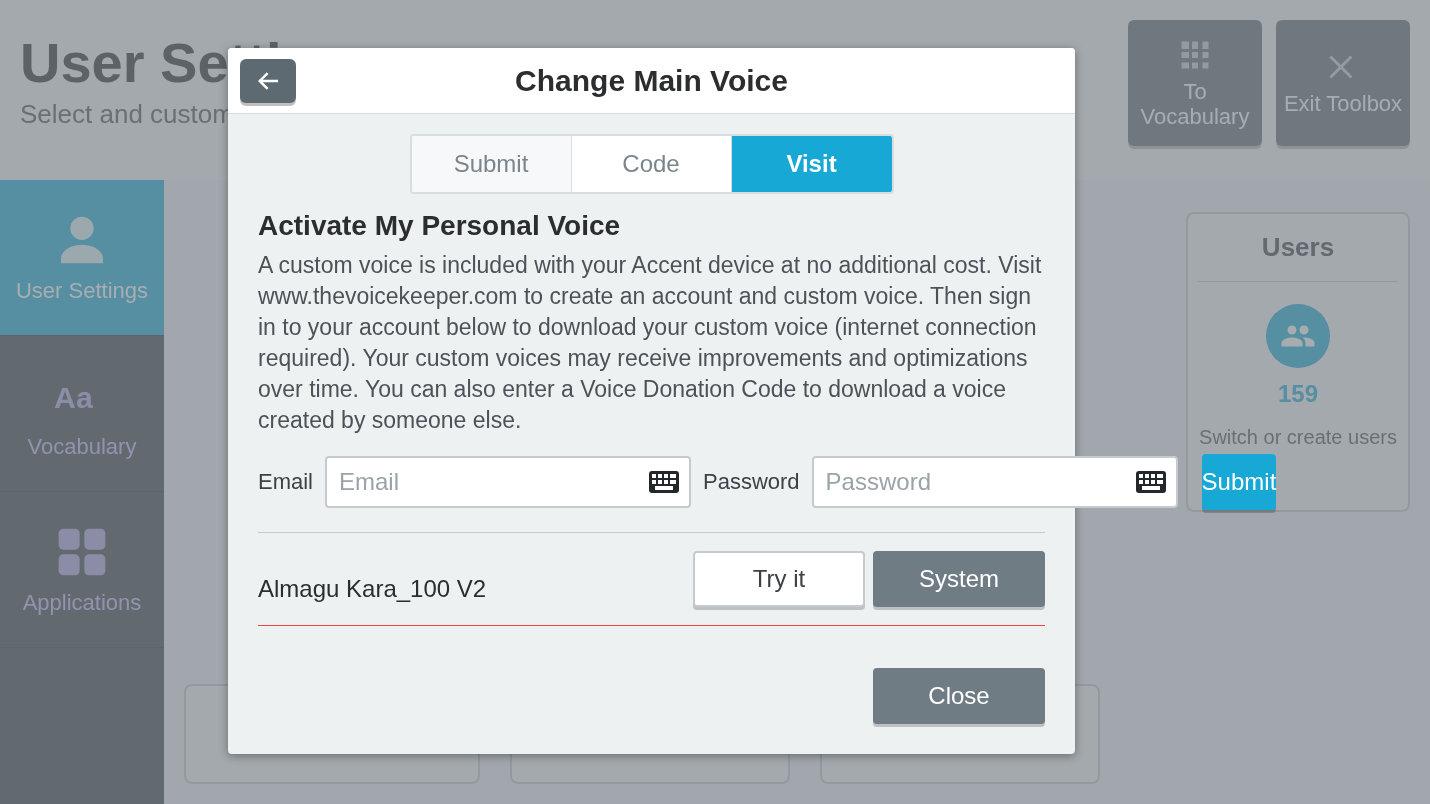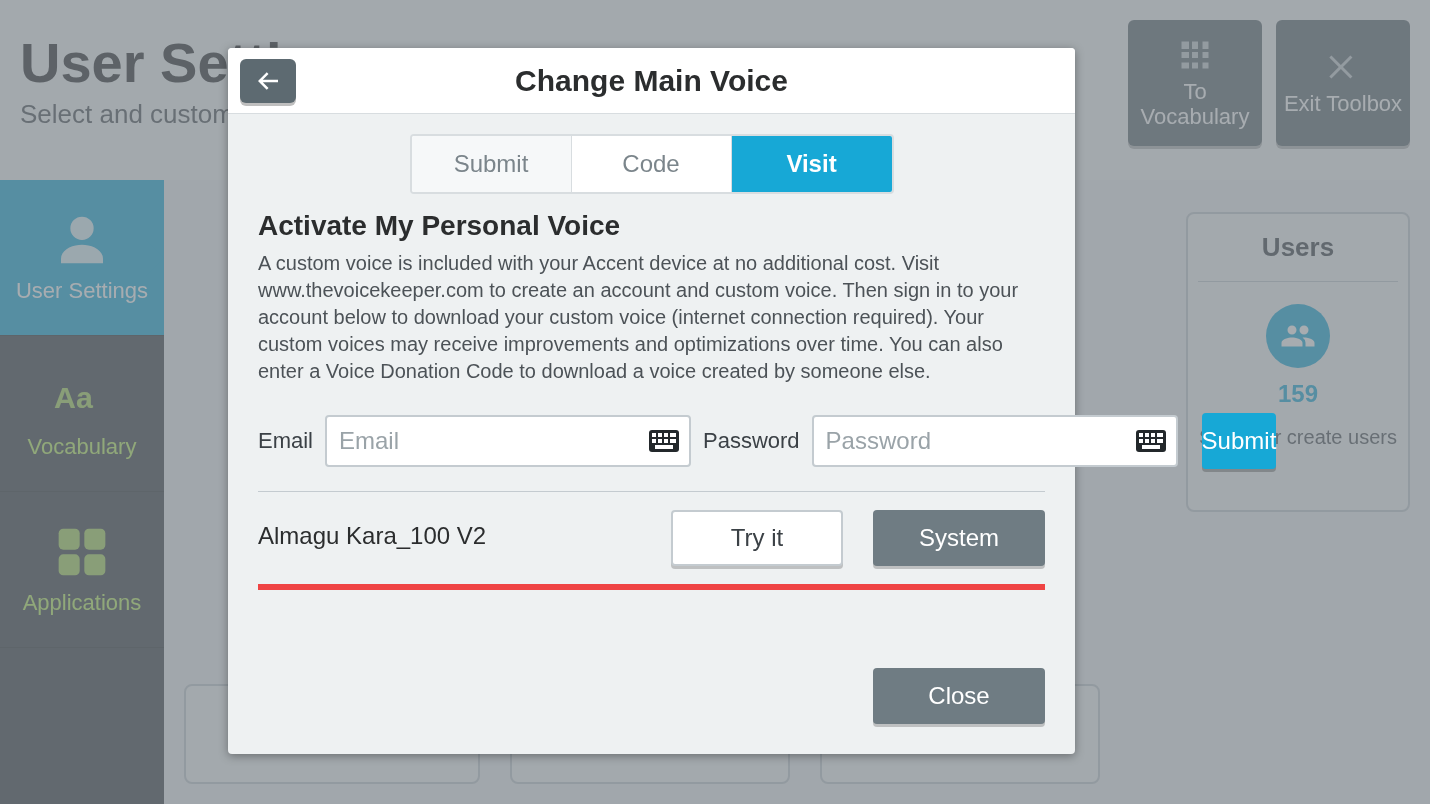--- a/index.html
+++ b/index.html
@@ -24,21 +24,21 @@
     text-align: center; box-shadow: 0 3px 0 rgba(0,0,0,0.25);
   }
   .top-btn svg { width: 36px; height: 36px; fill: #c6cdd1; }
 
   .sidebar {
     position: absolute; left: 0; top: 180px; bottom: 0; width: 164px;
     background: #3b4146; display: flex; flex-direction: column;
   }
   .side-item {
     height: 156px; display: flex; flex-direction: column; align-items: center;
-    justify-content: center; gap: 10px; color: #bef264; font-size: 22px;
+    justify-content: center; gap: 10px; color: #c4b5fd; font-size: 22px;
     text-align: center; position: relative;
     border-bottom: 1px solid #2f3438;
   }
   .side-item.active { background: #17a8d6; color: #fff; }
   .side-item.active::after {
     content: ""; position: absolute; right: -18px; top: 50%; transform: translateY(-50%);
     border: 18px solid transparent; border-left-color: #17a8d6;
   }
   .side-item svg { width: 56px; height: 56px; fill: currentColor; opacity: 0.85; }
 
@@ -94,21 +94,21 @@
     width: 160px; height: 56px; display: flex; align-items: center; justify-content: center;
     font-size: 24px; color: #7b858b; background: #f6f8f9; cursor: pointer;
     border-right: 1px solid #d8dde0;
   }
   .tab:nth-child(2){ background:#fff; }
   .tab:last-child { border-right: none; }
   .tab.active { background: #17a8d6; color: #fff; font-weight: 600; border-right: none;}
 
   .section { padding: 6px 30px 0; }
   .sec-title { font-size: 28px; font-weight: 700; color: #2b2d2e; margin-bottom: 8px; }
-  .sec-desc  { font-size: 20px; color: #4c5257; line-height: 1.35; margin-bottom: 28px; }
+  .sec-desc  { font-size: 23px; color: #4c5257; line-height: 1.35; margin-bottom: 18px; }
 
   .form-row { display: flex; align-items: center; gap: 12px; padding-bottom: 22px; border-bottom: 1px solid #c4cbd0;}
   .lbl { font-size: 22px; color: #3b4146; }
   .fld {
     flex: 0 0 258px; height: 52px; background: #fff; border: 2px solid #c4cbd0;
     border-radius: 4px; display: flex; align-items: center; padding: 0 10px 0 12px;
   }
   .fld input {
     flex: 1; border: none; outline: none; font-size: 24px; color: #333;
     background: transparent;
@@ -120,22 +120,22 @@
   .btn {
     height: 56px; border-radius: 4px; display: flex; align-items: center;
     justify-content: center; font-size: 24px; cursor: pointer;
     box-shadow: 0 3px 0 rgba(0,0,0,0.2);
   }
   .btn-primary { background: #17a8d6; color: #fff; width: 172px; font-weight:500;}
   .btn-outline { background: #fff; color: #3b4146; border: 2px solid #c4cbd0; width: 172px; }
   .btn-grey    { background: #6f7c83; color: #fff; width: 172px; }
 
   .voice-row {
-    display: flex; align-items: center; gap: 30px; padding: 18px 0;
-    border-bottom: 6px solid #ef4444;
+    display: flex; align-items: flex-end; gap: 8px; padding: 18px 0;
+    border-bottom: 1px solid #ef4444;
   }
   .voice-info { flex: 1; }
   .voice-name { font-size: 24px; color: #2b2d2e; margin-bottom: 4px; }
   .voice-loc  { font-size: 20px; color: #4c5257; }
 
   .modal-footer { margin-top: auto; display: flex; justify-content: flex-end; padding: 0 30px 30px; }
 
   svg { display:block; }
 </style>
 </head>

